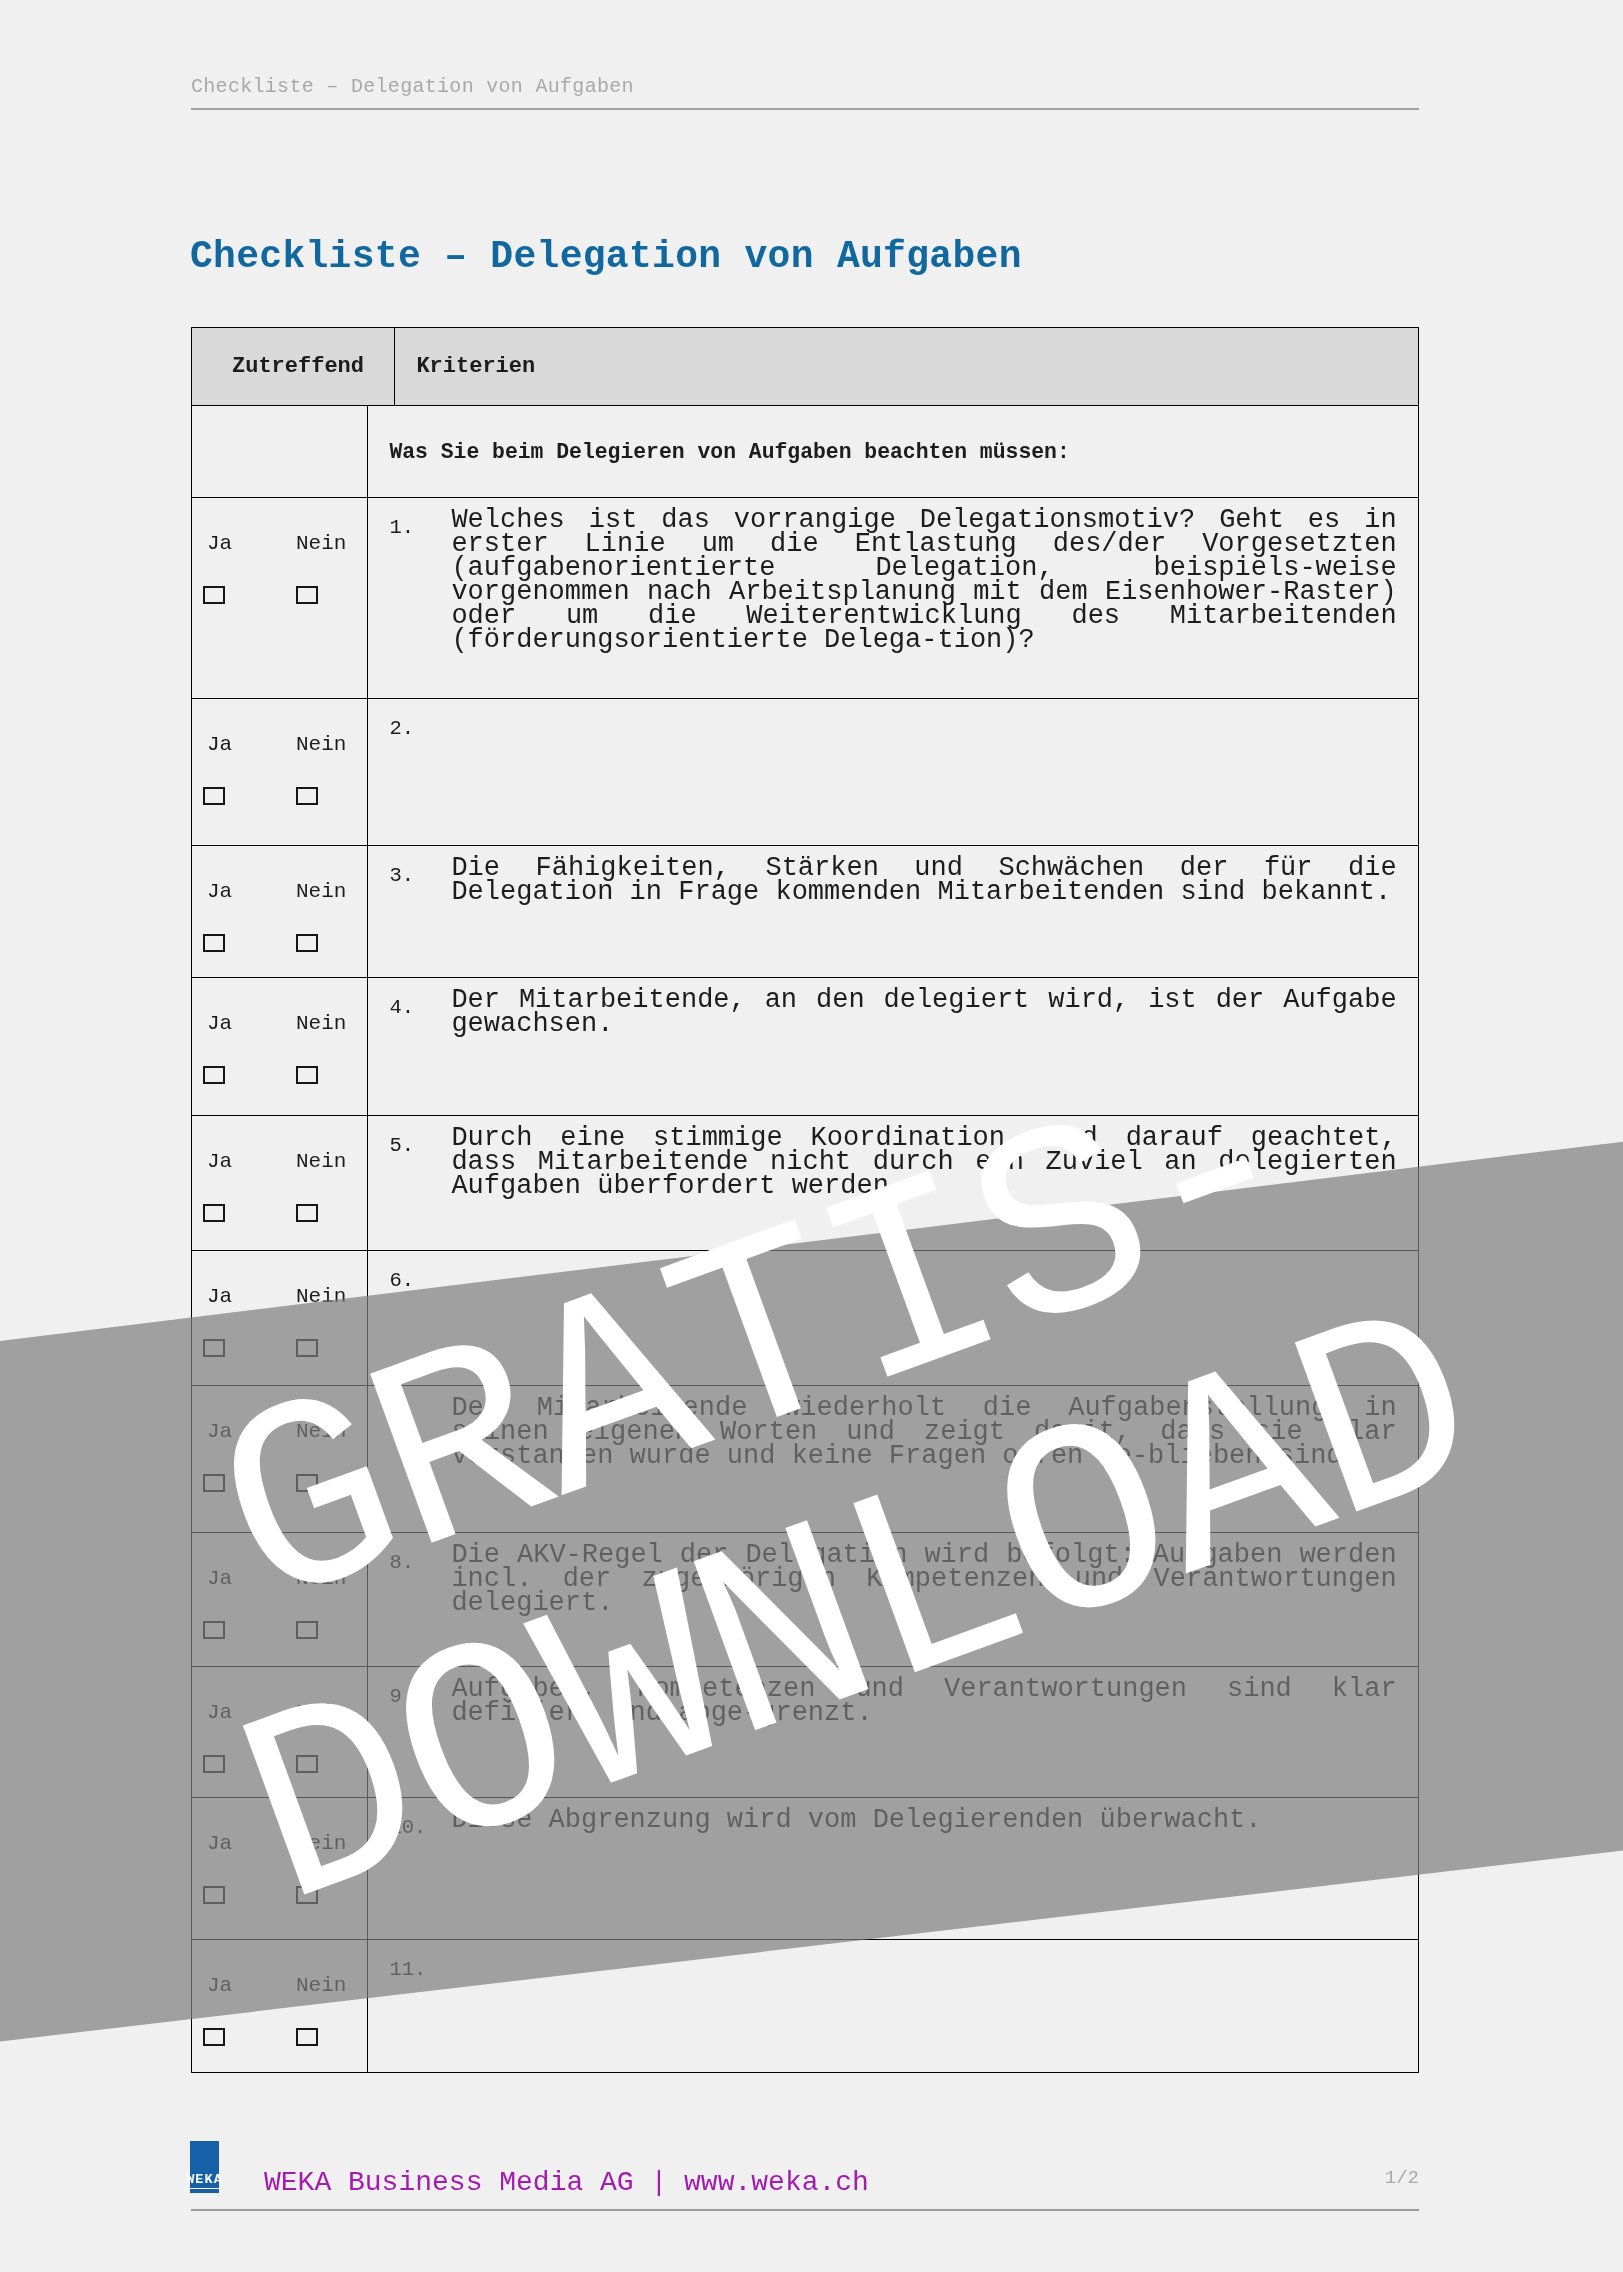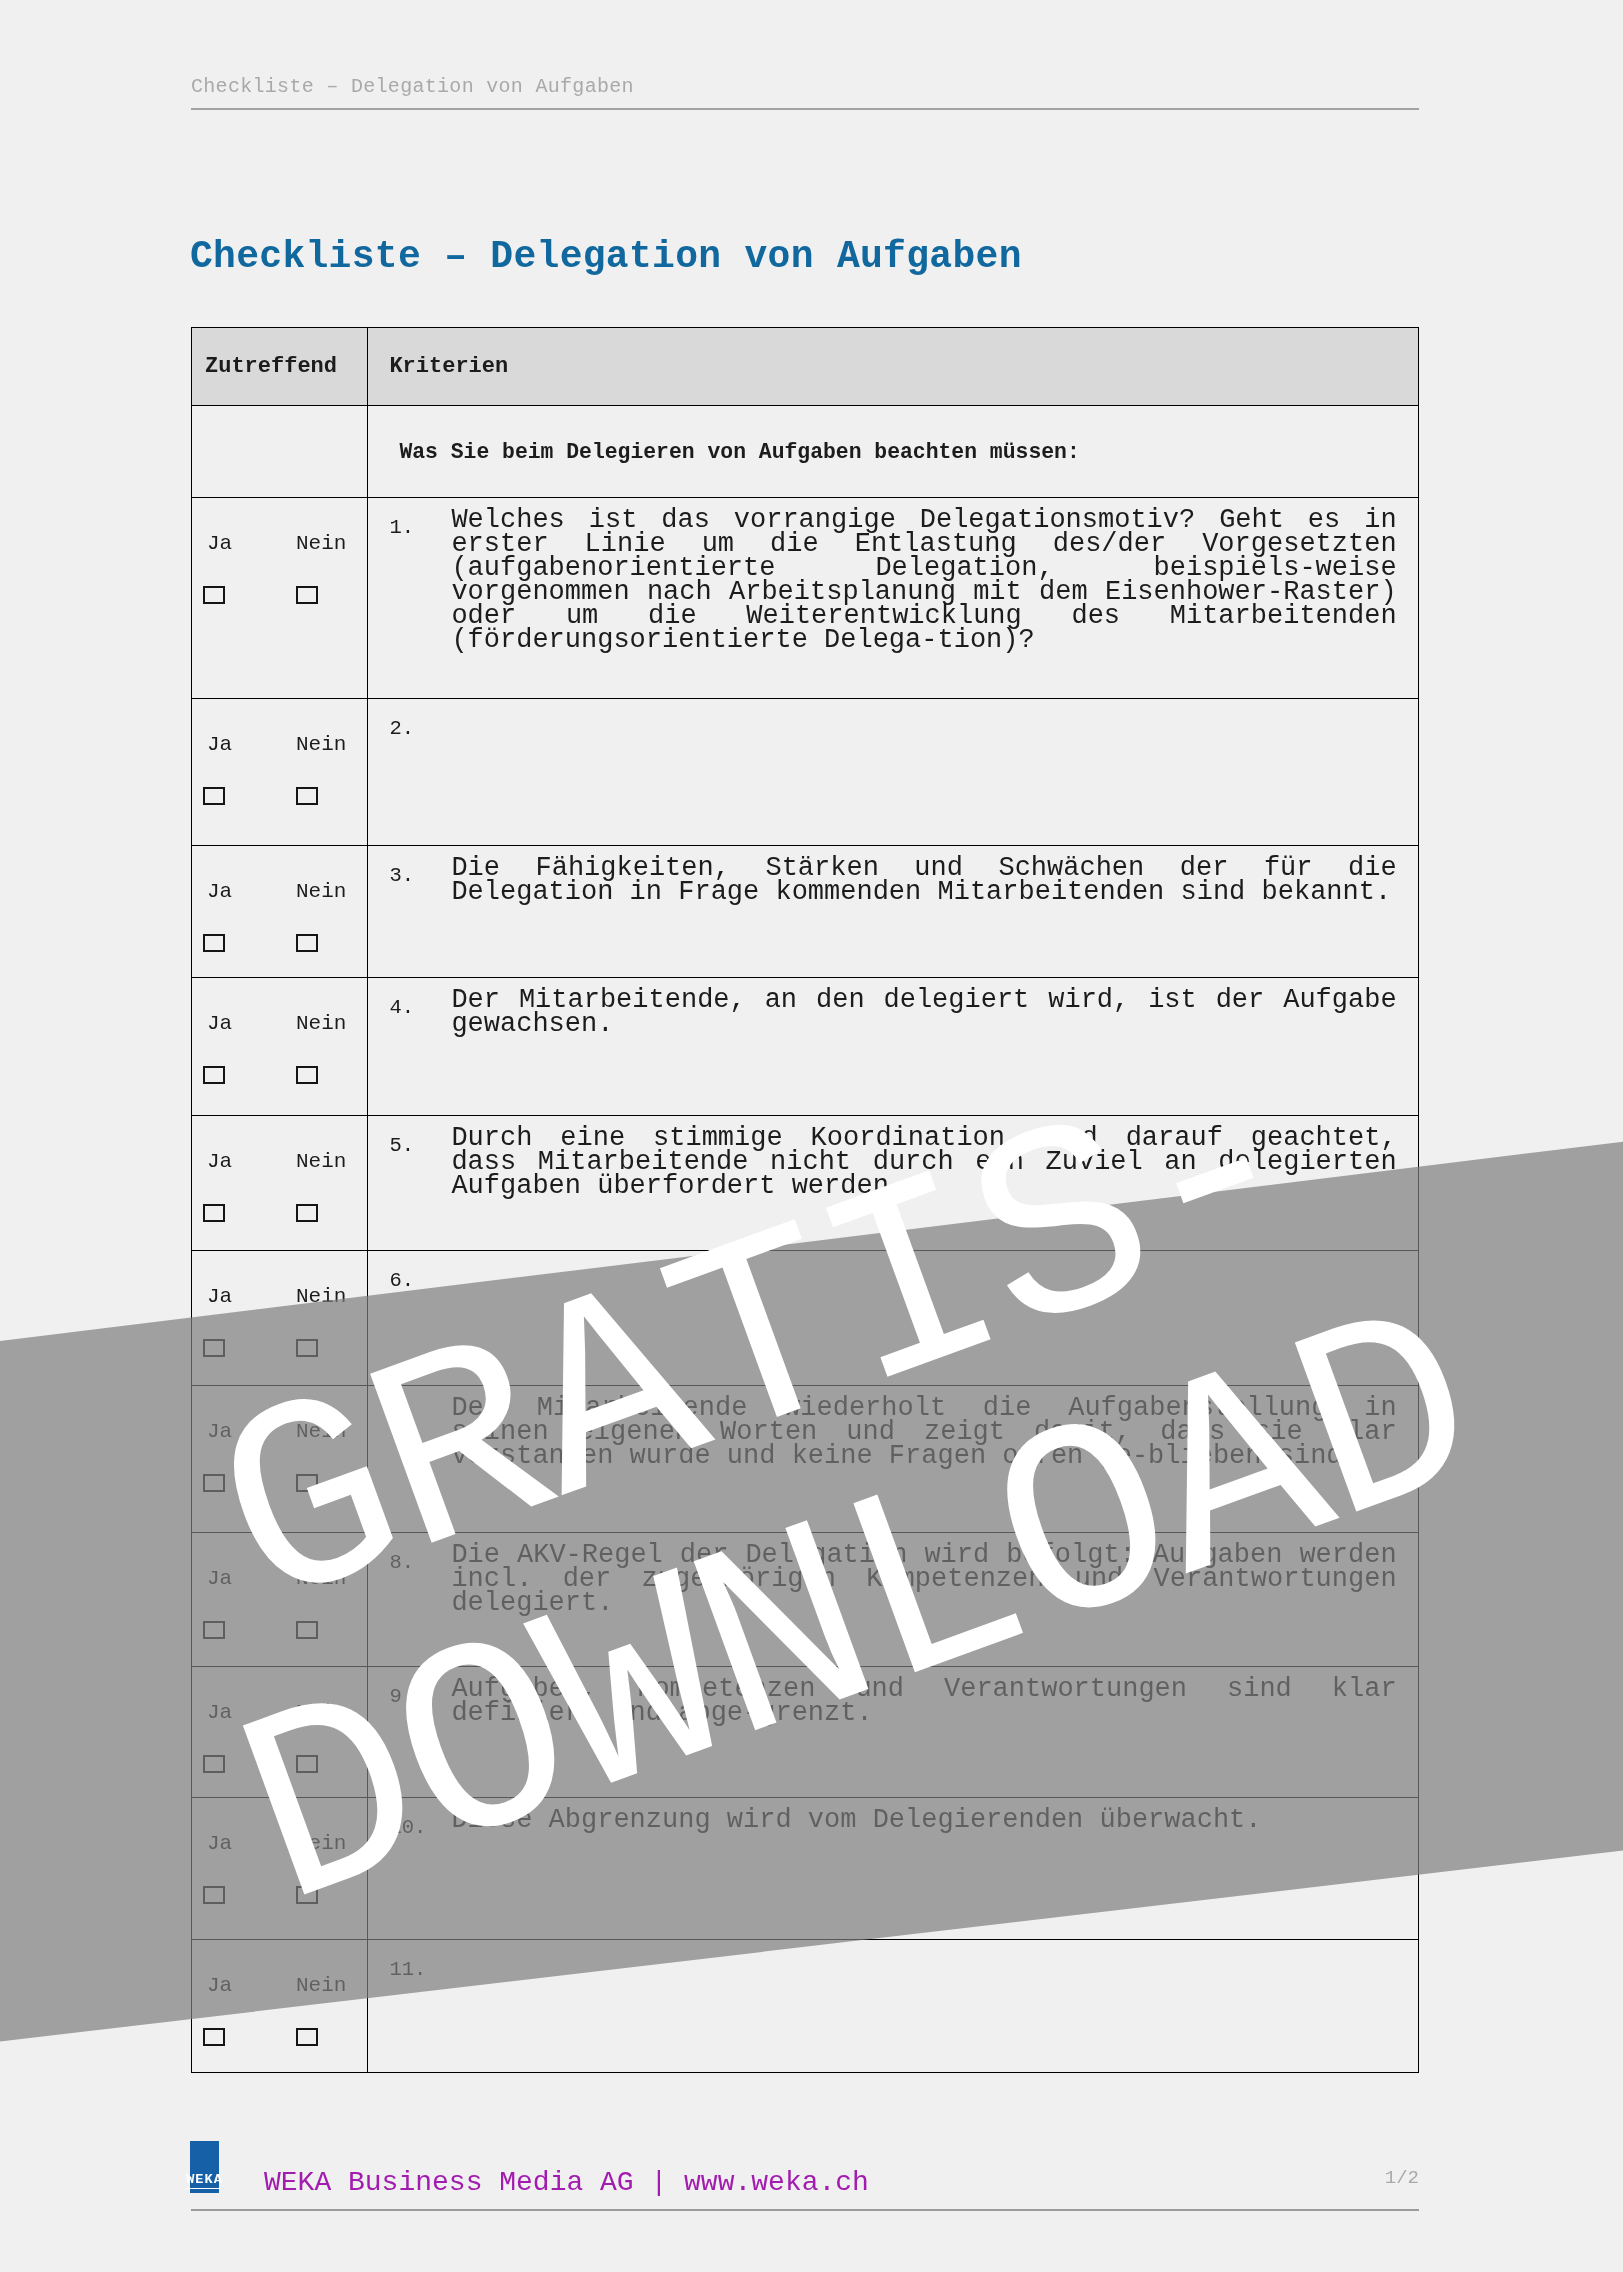--- a/index.html
+++ b/index.html
@@ -15,26 +15,26 @@
   
   .main-table{
     position:absolute;left:191px;top:327px;width:1228px;
     display:flex;flex-direction:column;border:1.9px solid #000;box-sizing:border-box;
     color:#1c1c1c;
   }
   .trow{display:flex;box-sizing:border-box;}
   .trow + .trow{border-top:1.9px solid #000;}
   .cell-left{width:176px;flex:0 0 176px;border-right:1.9px solid #000;box-sizing:border-box;}
   .cell-right{flex:1;box-sizing:border-box;}
-  .thead-row{min-height:77px;background:#d9d9d9;}
+  .thead-row{min-height:77px;background:#d9d9d9;padding-left:27px;}
   .thead-row .cell-left,.thead-row .cell-right{display:flex;align-items:center;}
   .th-label{font-size:22px;font-weight:bold;}
   .thead-row .cell-left .th-label{padding-left:13px;}
   .thead-row .cell-right .th-label{padding-left:21.4px;}
-  .section-row{min-height:92px;gap:10px;}
+  .section-row{min-height:92px;}
   .section-row .cell-right{display:flex;align-items:center;}
   .section-text{font-size:21.4px;font-weight:bold;padding-left:21.4px;padding-right:19.5px;}
   
   .crow .cell-left{padding:34px 0 0 11px;}
   .labels{display:flex;font-size:21px;}
   .labels .lbl1{width:93px;padding-left:3.9px;box-sizing:border-box;}
   .boxes{display:flex;margin-top:30.5px;}
   .checkbox{width:22px;height:18px;border:2.6px solid #151515;box-sizing:border-box;background:transparent;display:inline-block;}
   .boxes .checkbox + .checkbox{margin-left:71px;}
   .crow .cell-right{display:flex;padding:10.4px 21.4px 9px 21.4px;}

